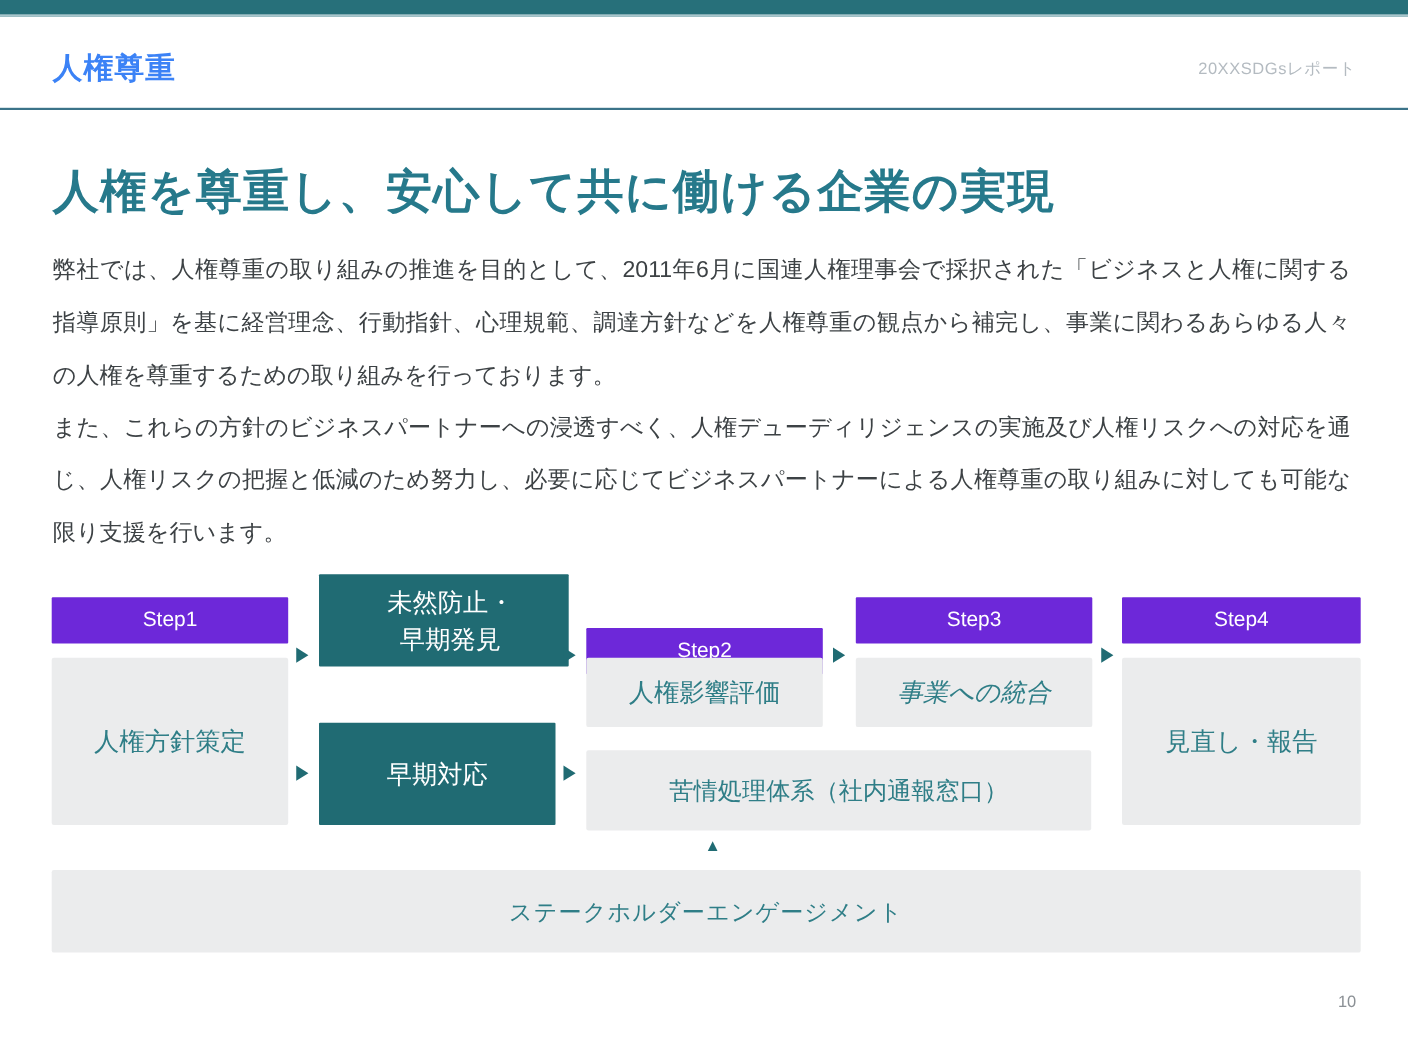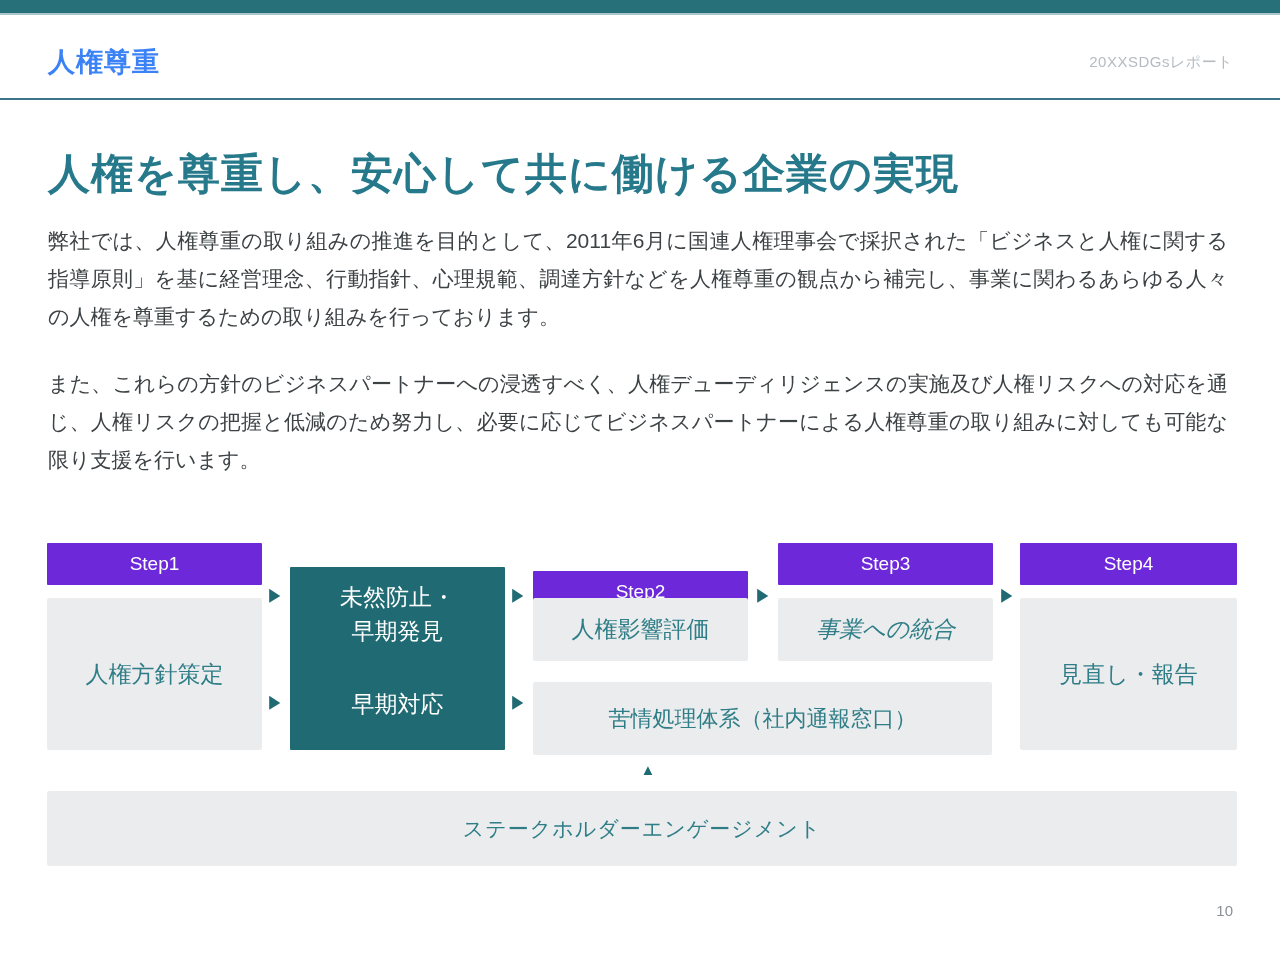--- a/index.html
+++ b/index.html
@@ -42,21 +42,21 @@
     position: absolute; left: 48px; top: 146px;
     margin: 0;
     font-size: 42px; font-weight: 700; color: #26798b;
     letter-spacing: 1px;
     white-space: nowrap;
   }
   .body-para {
     position: absolute; left: 48px;
     width: 1180px;
     margin: 0;
-    font-size: 21px; line-height: 38px; color: #3d4245;
+    font-size: 21px; line-height: 48px; color: #3d4245;
     text-align: justify;
   }
   .para1 { top: 222px; }
   .para2 { top: 365px; }
 
   
   .diagram { position: absolute; left: 0; top: 0; width: 100%; height: 100%; }
   .step-header {
     position: absolute; height: 42px;
     background: #6d28d9;
@@ -75,21 +75,21 @@
   .gray-box {
     position: absolute;
     background: #ebeced;
     color: #2f7e87; font-size: 23px; font-weight: 500;
     display: flex; align-items: center; justify-content: center;
     text-align: center;
     border-radius: 2px;
   }
   .sh-step1  { left: 47px;   top: 543px; width: 215px; }
   .box-step1 { left: 47px;   top: 598px; width: 215px; height: 152px; }
-  .mid-box1  { left: 290px;  top: 567px; width: 215px; height: 94px; }
+  .mid-box1  { left: 290px;  top: 522px; width: 215px; height: 84px; padding-left: 12px; }
   .mid-box2  { left: 290px;  top: 657px; width: 215px; height: 93px; }
   .sh-step2  { left: 533px;  top: 543px; width: 215px; margin-top: 28px; }
   .box-step2 { left: 533px;  top: 598px; width: 215px; height: 63px; }
   .sh-step3  { left: 778px;  top: 543px; width: 215px; }
   .box-step3 { left: 778px;  top: 598px; width: 215px; height: 63px; font-style: italic; }
   .sh-step4  { left: 1020px; top: 543px; width: 217px; }
   .box-step4 { left: 1020px; top: 598px; width: 217px; height: 152px; }
   .box-grievance   { left: 533px; top: 682px; width: 459px; height: 73px; font-size: 22px; }
   .box-stakeholder { left: 47px;  top: 791px; width: 1190px; height: 75px; font-size: 21px; letter-spacing: 1px; }
 

